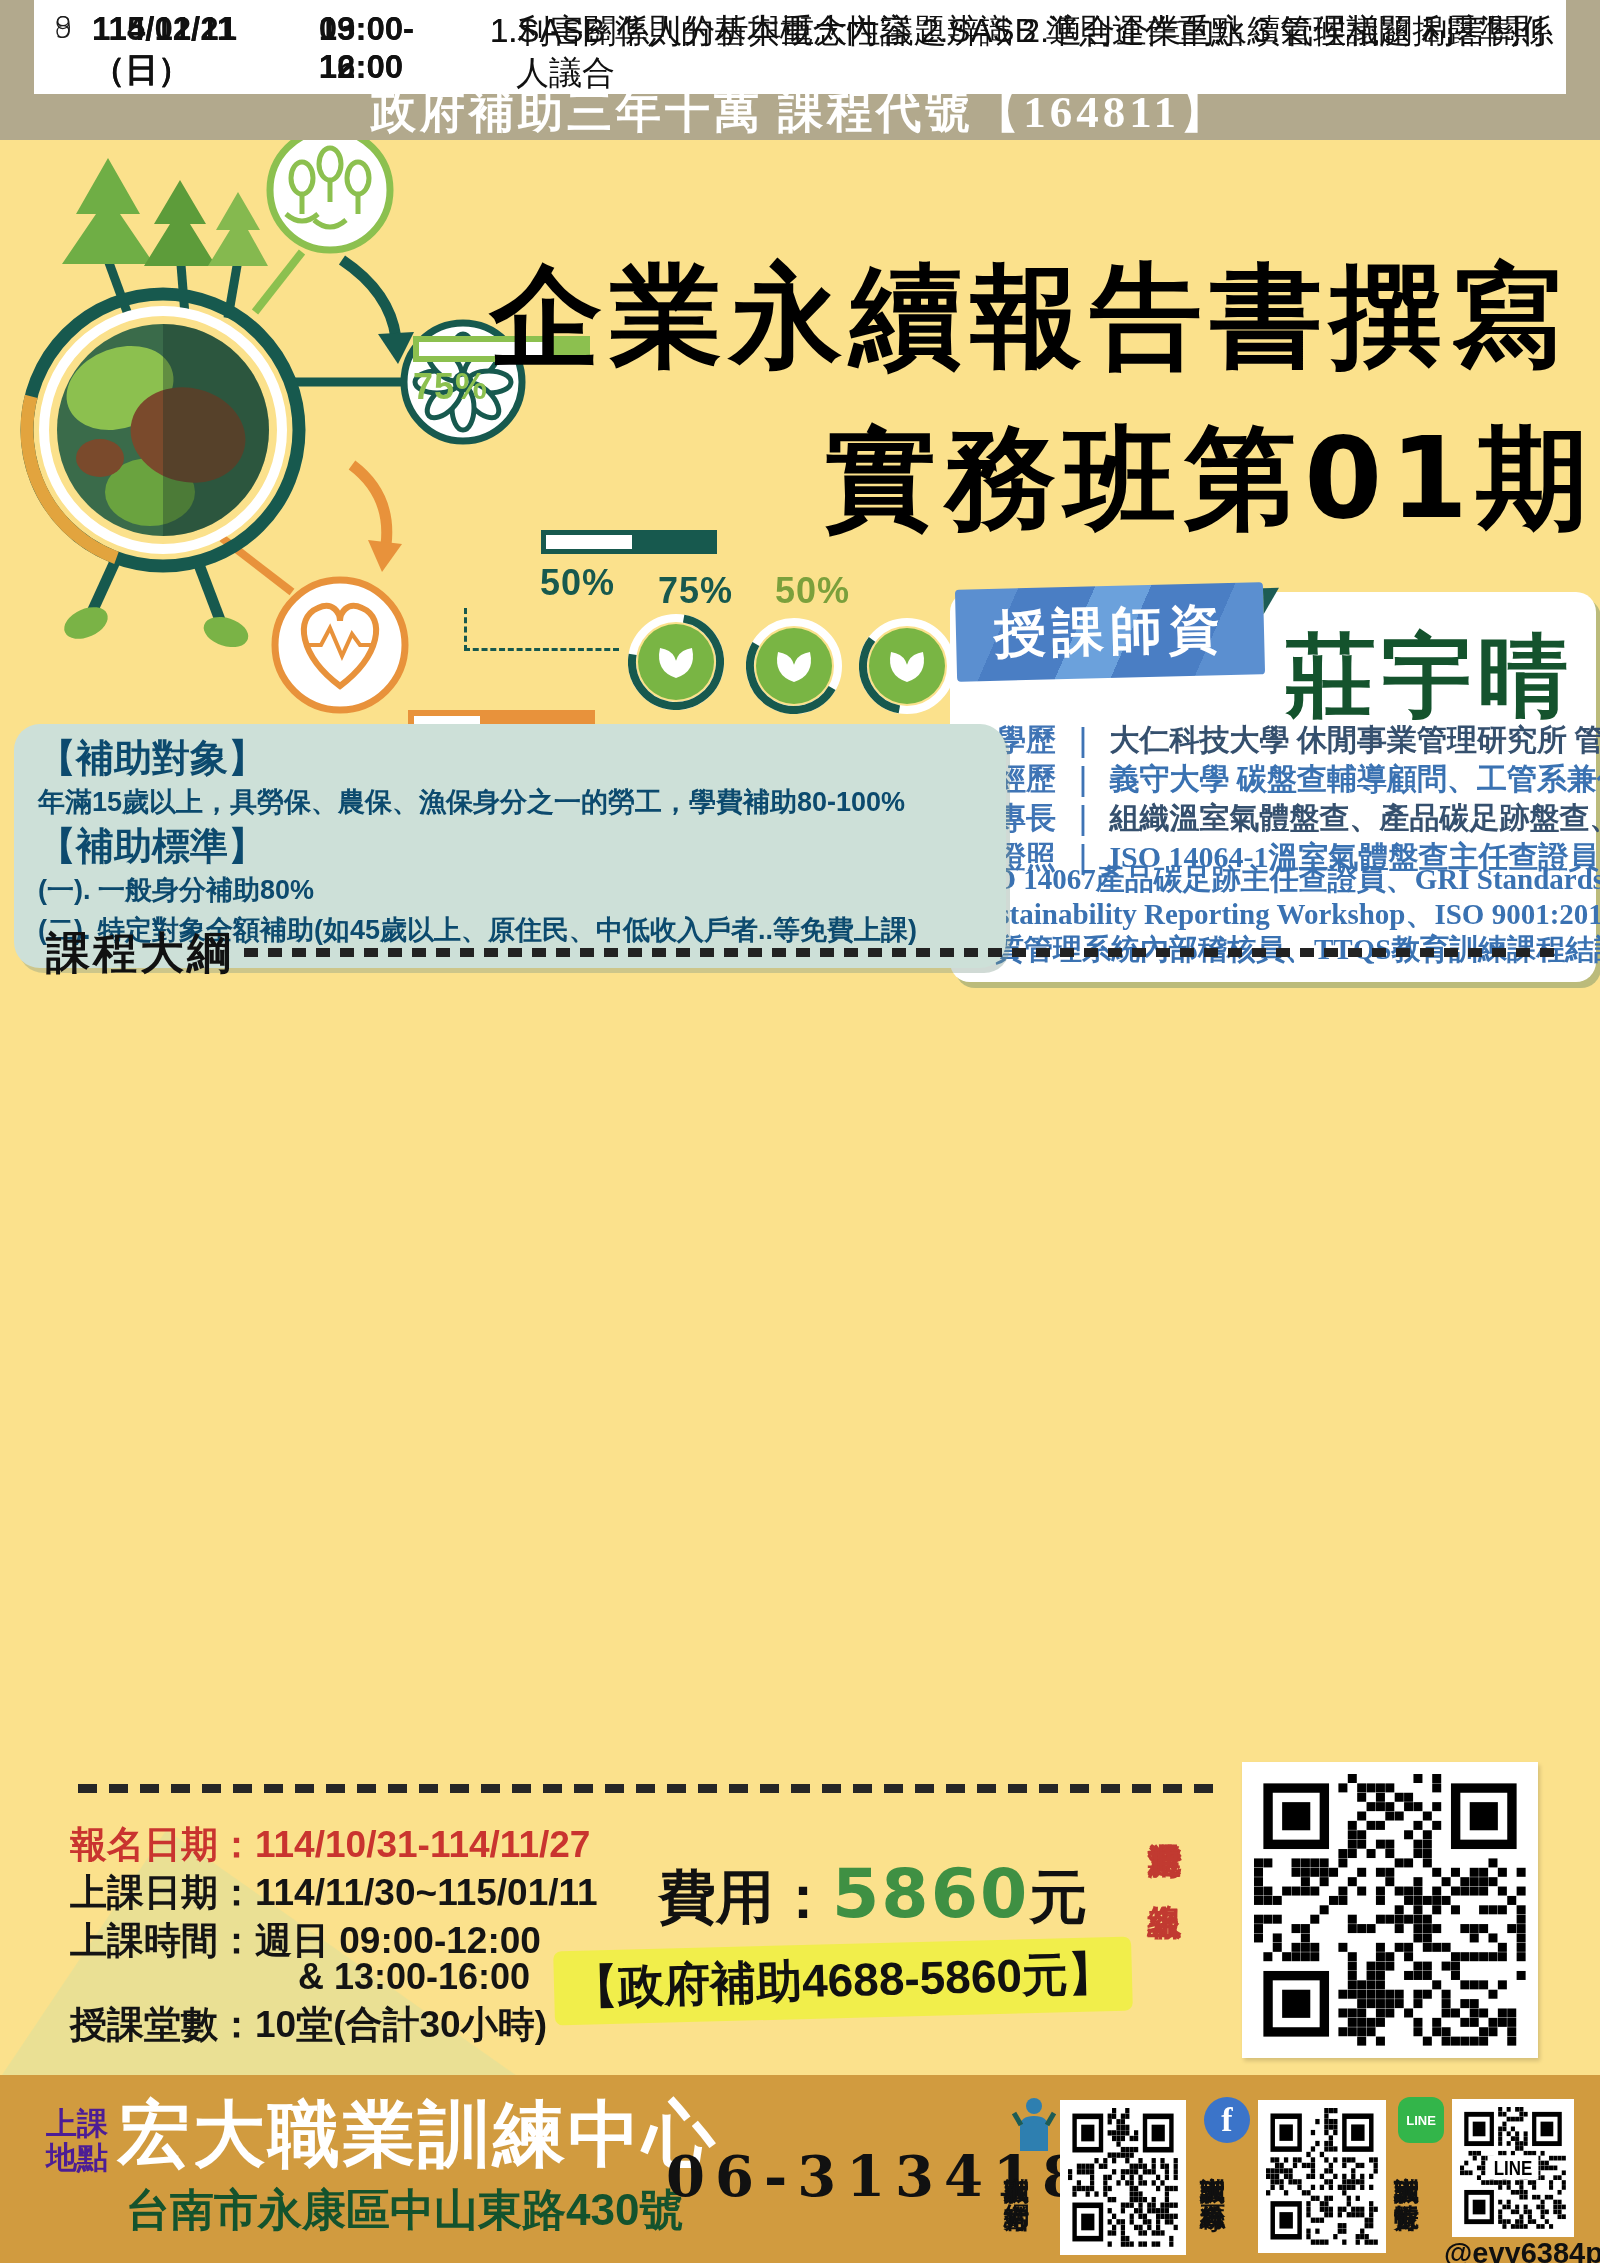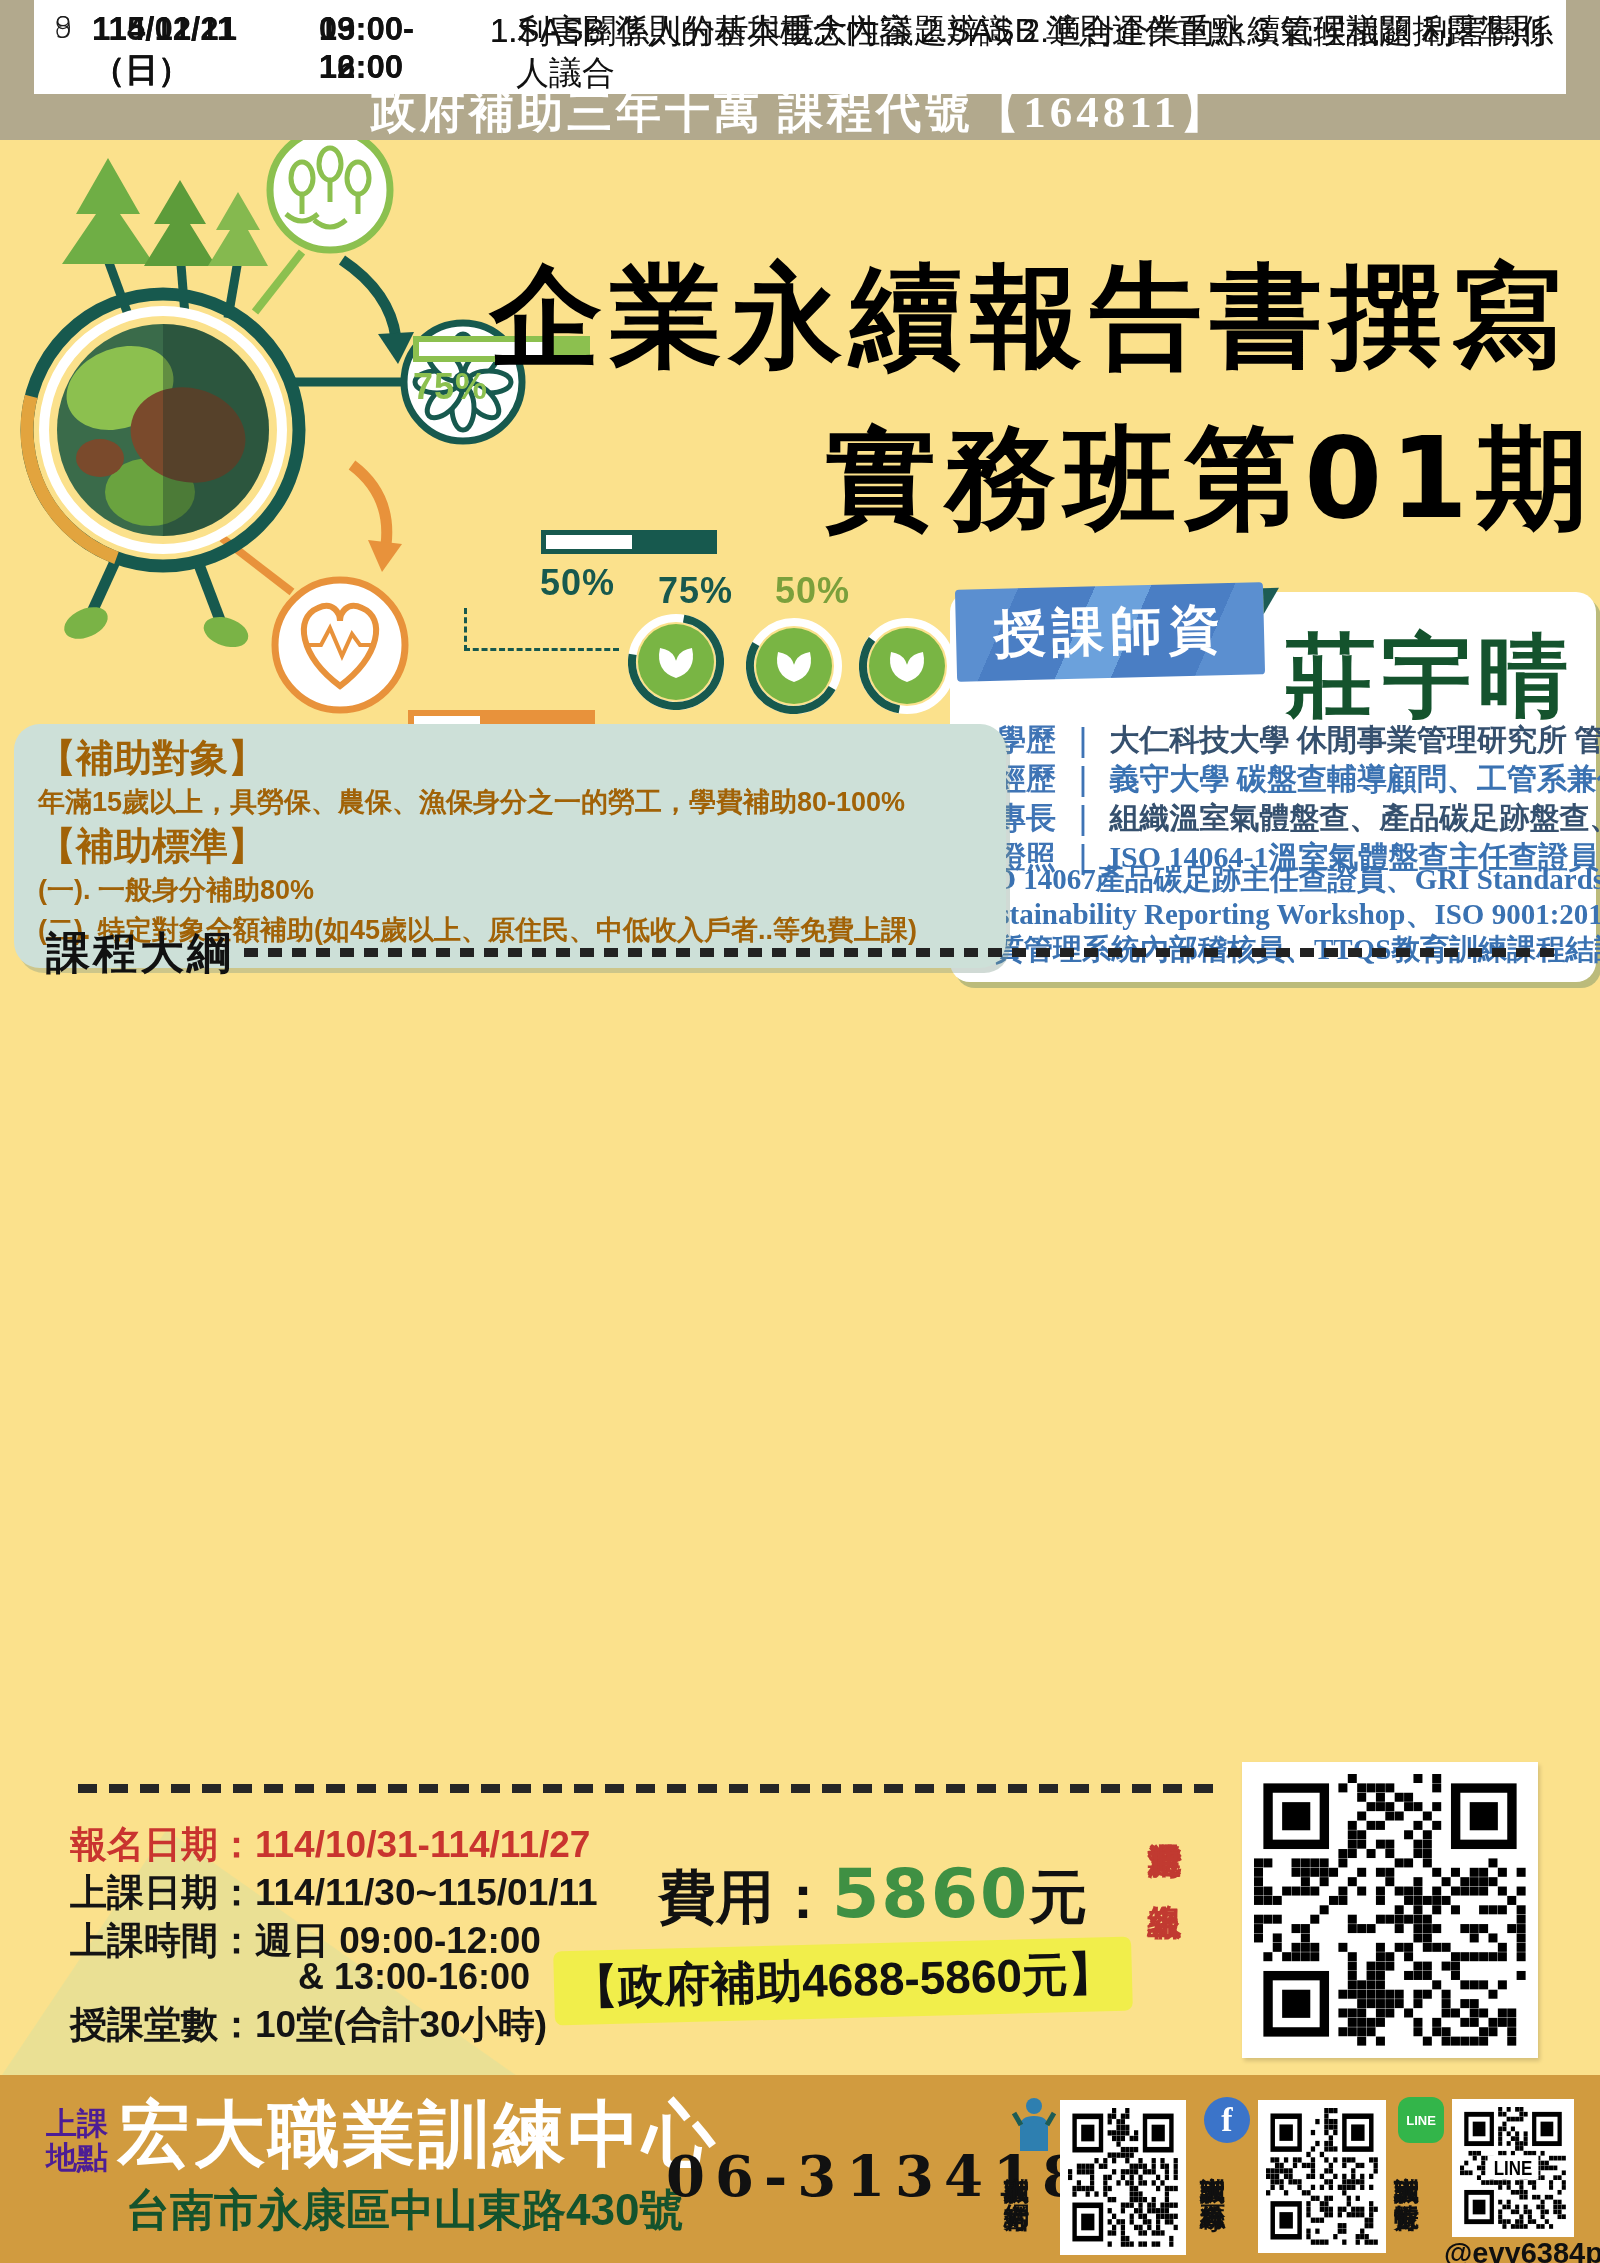--- a/index.html
+++ b/index.html
@@ -57,21 +57,21 @@
          font-size:30px;font-weight:600;line-height:39px;white-space:nowrap;}
   .irow .lab{color:#3f74b5;}
   .irow .sep{color:#3f74b5;margin:0 12px;}
   .irow:nth-child(odd) .val{color:#35506e;}
   .irow:nth-child(even) .val{color:#3a72b2;}
   .iextra{position:absolute;left:966px;top:862px;width:616px;font-family:"Liberation Serif",serif;
           font-size:29px;font-weight:600;line-height:35px;color:#3a72b2;white-space:nowrap;}
   
   .sbox{position:absolute;left:14px;top:724px;width:992px;height:244px;background:#cde0d8;
         border-radius:26px;box-shadow:4px 5px 0 rgba(120,150,135,.35);box-sizing:border-box;
-        padding:10px 24px;color:#a16207;}
+        padding:10px 24px;color:#0c4a6e;}
   .sbox .h{font-size:38px;font-weight:900;line-height:48px;}
   .sbox .b{font-size:27px;font-weight:700;line-height:40px;}
   
   .ohead{position:absolute;left:46px;top:924px;font-size:44px;font-weight:900;color:#111;letter-spacing:3px;}
   .odash{position:absolute;left:244px;top:948px;width:1320px;height:9px;
          background:repeating-linear-gradient(90deg,#222 0 14px,transparent 14px 24px);}
   .crow{position:absolute;left:34px;width:1532px;display:flex;align-items:flex-start;
         box-sizing:border-box;padding-top:10px;}
   .crow.white{background:#fff;}
   .crow .no{width:58px;text-align:center;font-size:30px;font-weight:200;color:#1c1c1c;

